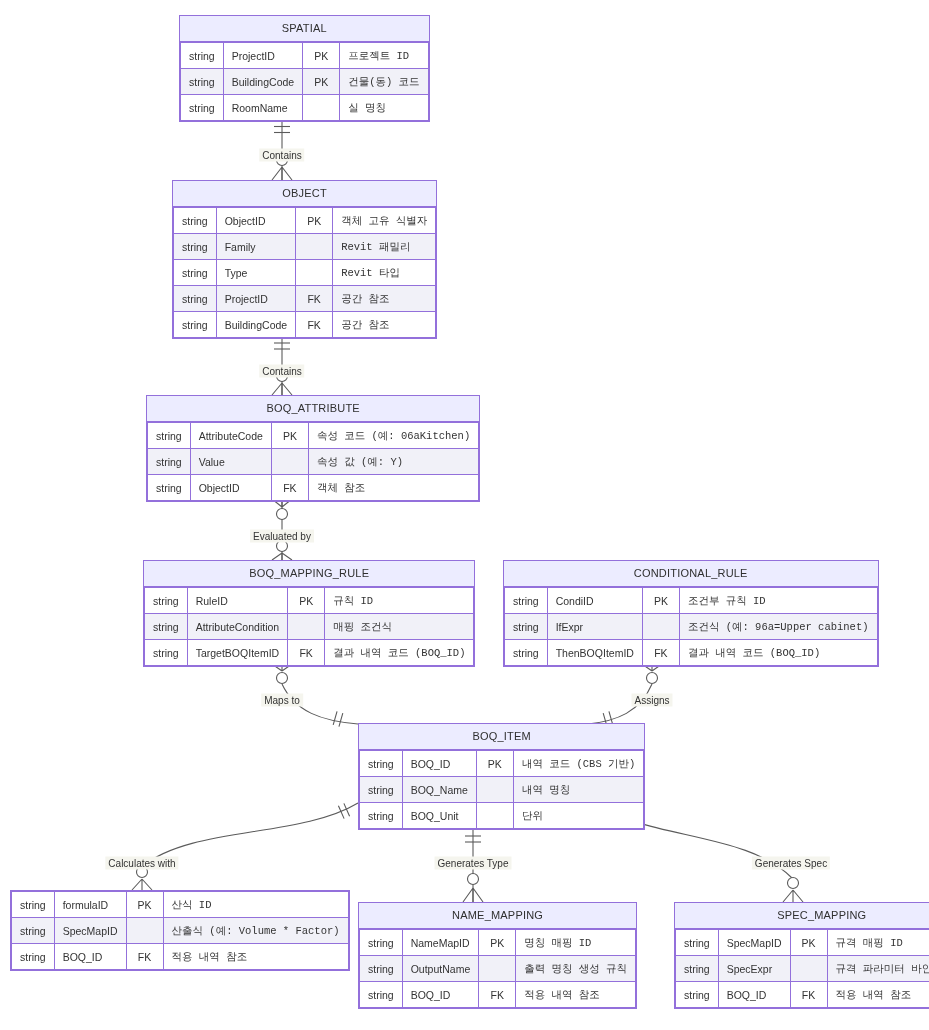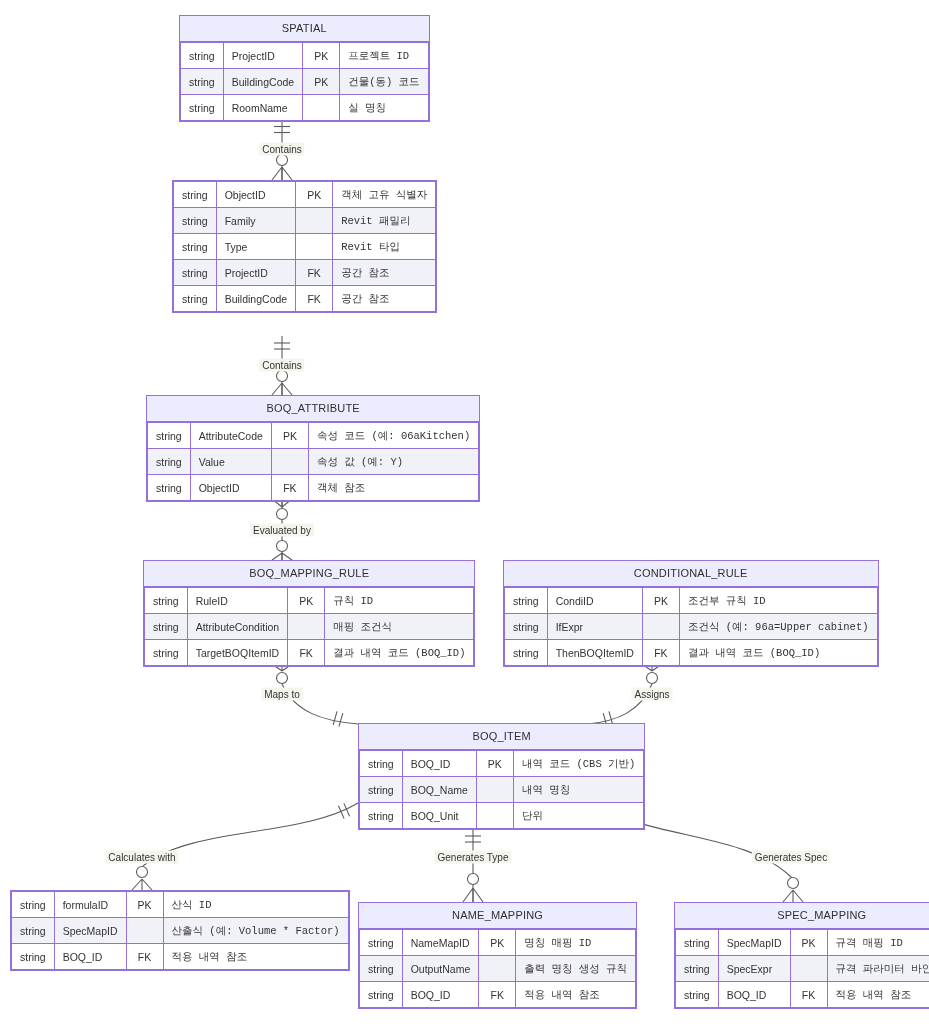--- a/index.html
+++ b/index.html
@@ -26,20 +26,21 @@
   table.attrs tr:nth-child(even) td{background:#f1f1f8;}
   table.attrs tr:nth-child(odd)  td{background:#ffffff;}
   td.c-type{text-align:left;}
   td.c-name{padding-right:24px;}
   td.c-key{min-width:20px;text-align:center;}
   td.c-comment{padding-right:12px;font-family:Liberation Mono, monospace;}
   .edge-label{
     position:absolute;z-index:3;transform:translate(-50%,-50%);
     font-size:10px;color:#333;background:#f5f5ee;padding:0 3px;line-height:13px;
     white-space:nowrap;
+    margin-top:6px;
   }
 </style>
 </head>
 <body>
 
 <div class="canvas">
 
   <svg class="edges" width="929" height="1030" viewBox="0 0 929 1030">
     <g stroke="#5b5b5b" stroke-width="1.1" fill="none">
 
@@ -133,20 +134,21 @@
             <td class="c-type">string</td>
             <td class="c-name">RoomName</td>
             <td class="c-key"></td>
             <td class="c-comment">실 명칭</td>
           </tr>
         </tbody>
       </table>
   </div>
 
   <div class="entity" style="left:172px;top:180px;min-width:220px">
+    <div class="entity-title">OBJECT</div>
     <table class="attrs">
         <tbody>
           <tr>
             <td class="c-type">string</td>
             <td class="c-name">ObjectID</td>
             <td class="c-key">PK</td>
             <td class="c-comment">객체 고유 식별자</td>
           </tr>
           <tr>
             <td class="c-type">string</td>

